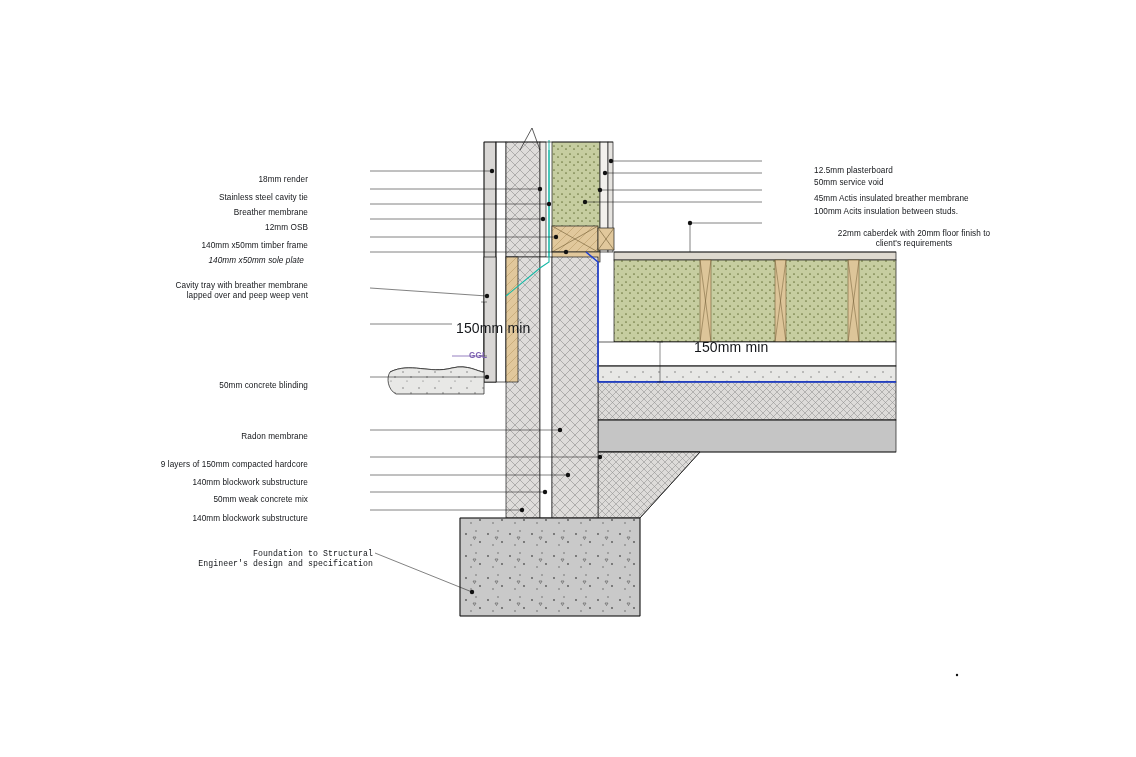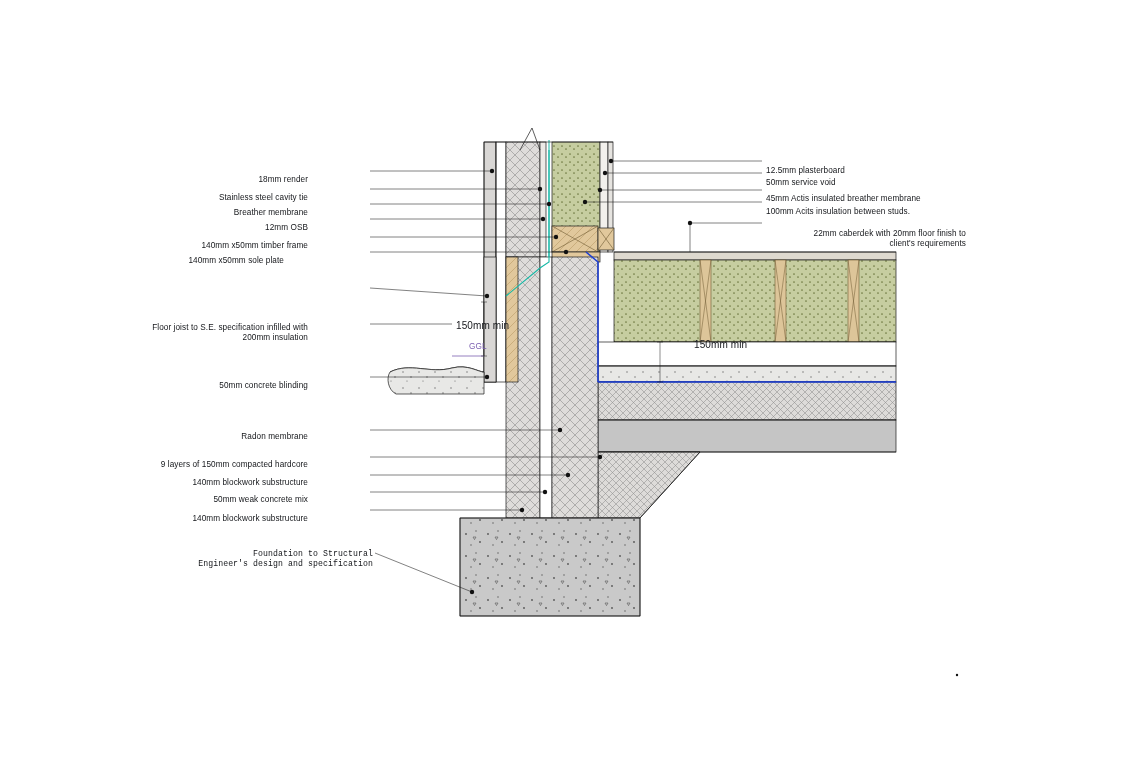--- a/index.html
+++ b/index.html
@@ -31,25 +31,26 @@
     font-size: 8.2px;
     color: #14161a;
     line-height: 10.6px;
     white-space: pre-line;
     letter-spacing: 0.01em;
   }
   .lbl.left {
     text-align: right;
   }
   .lbl.right {
-    text-align: right;
+    text-align: center;
+    margin-left: 48px;
   }
   .dim {
     position: absolute;
-    font-size: 10px;
+    font-size: 14px;
     color: #14161a;
     letter-spacing: 0.01em;
   }
   .gllbl {
     position: absolute;
     font-size: 8.2px;
     color: #7b5fb0;
     letter-spacing: 0.01em;
   }
 </style>
@@ -257,26 +258,26 @@
 </div>
 <div class="lbl left" style="right:828px; top:197px;">
   <span>Breather membrane</span>
 </div>
 <div class="lbl left" style="right:828px; top:212px;">
   <span>12mm OSB</span>
 </div>
 <div class="lbl left" style="right:828px; top:230px;margin-left:20px;">
   <span>140mm x50mm timber frame</span>
 </div>
-<div class="lbl left" style="right:852px; top:245px;">
+<div class="lbl left" style="right:832px; top:245px;font-style:italic;">
   <span>140mm x50mm sole plate</span>
 </div>
-<div class="lbl left" style="right:828px; top:312px; width:260px;">
-  <span>Floor joist to S.E. specification infilled with
-200mm insulation</span>
+<div class="lbl left" style="right:828px; top:270px; width:220px;">
+  <span>Cavity tray with breather membrane
+lapped over and peep weep vent</span>
 </div>
 <div class="lbl left" style="right:828px; top:370px;">
   <span>50mm concrete blinding</span>
 </div>
 <div class="lbl left" style="right:828px; top:421px;">
   <span>Radon membrane</span>
 </div>
 <div class="lbl left" style="right:828px; top:449px;">
   <span>9 layers of 150mm compacted hardcore</span>
 </div>
@@ -311,17 +312,17 @@
 client's requirements</span>
 </div>
 
 <div class="dim" style="left:456px; top:320px;">
   <span>150mm min</span>
 </div>
 <div class="dim" style="left:694px; top:339px;">
   <span>150mm min</span>
 </div>
 
-<div class="gllbl" style="left:469px; top:342px;">
+<div class="gllbl" style="left:469px; top:351px;font-weight:bold;">
   <span>GGL</span>
 </div>
 
 </div>
 
 </body></html>

